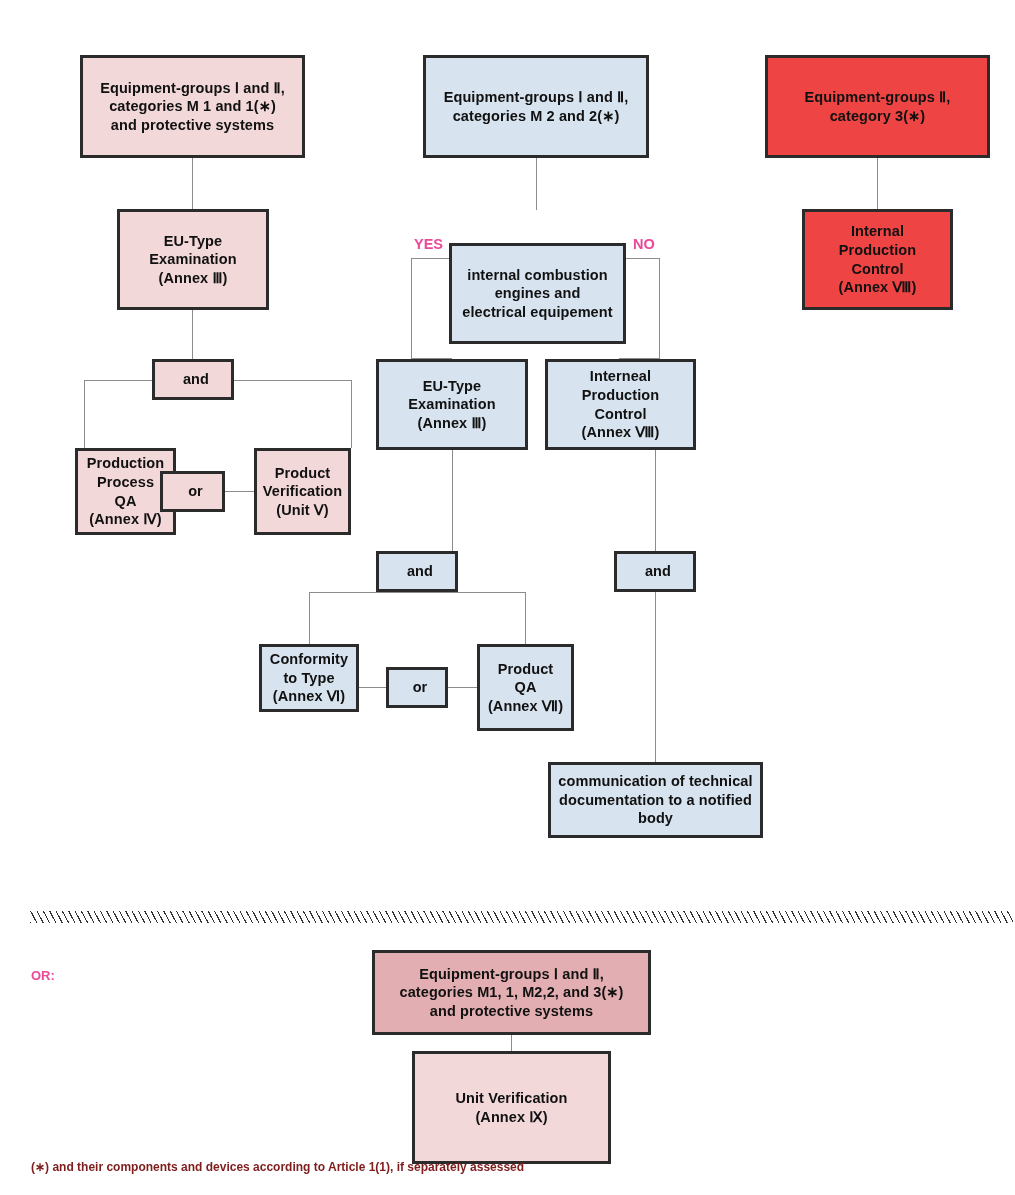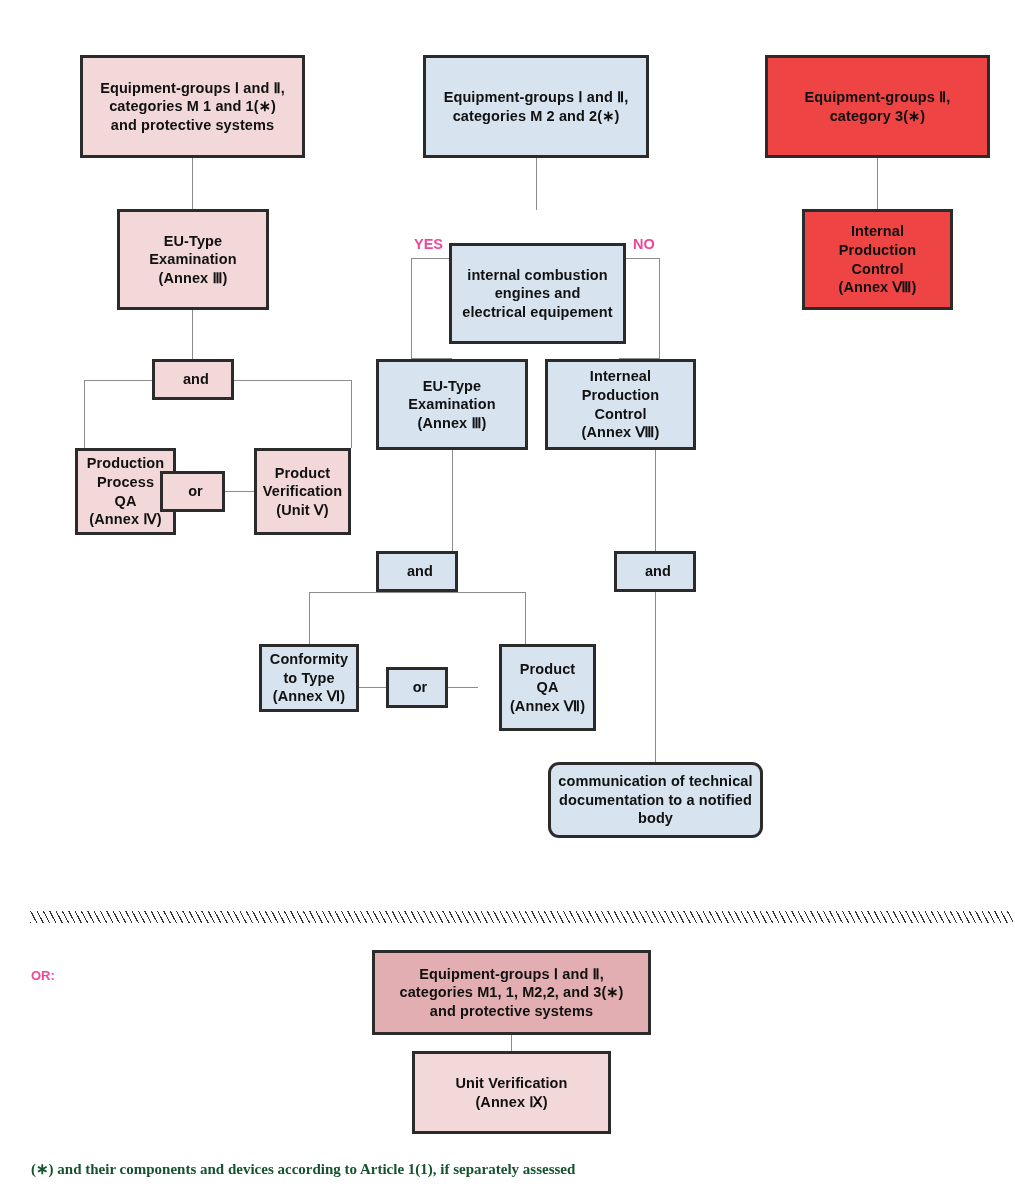--- a/index.html
+++ b/index.html
@@ -73,26 +73,25 @@
     position: absolute;
     z-index: 2;
     background-image: repeating-linear-gradient(
         62deg,
         #333333 0px, #333333 1.1px,
         rgba(0,0,0,0) 1.1px, rgba(0,0,0,0) 5.6px);
   }
 
   .footnote {
     position: absolute;
-    font-size: 15px;
-    font-weight: 600;
-    color: #14532d;
+    font-size: 12px;
+    font-weight: 600;
+    color: #7f1d1d;
     white-space: nowrap;
     z-index: 4;
-    font-family: Liberation Serif, serif;
   }
 </style>
 </head>
 <body>
 
 <div id="canvas">
 
   <div class="conn v" style="left:192px; top:157px; height:52px;"></div>
   <div class="conn v" style="left:192px; top:310px; height:49px;"></div>
   <div class="conn h" style="left:84px; top:380px; width:268px;"></div>
@@ -193,26 +192,26 @@
   <div class="node blue" style="left:259px; top:644px; width:100px; height:68px;">
     <span class="txt">Conformity
 to Type
 (Annex Ⅵ)</span>
   </div>
 
   <div class="node blue small" style="left:386px; top:667px; width:62px; height:41px;">
     <span class="txt">or</span>
   </div>
 
-  <div class="node blue" style="left:477px; top:644px; width:97px; height:87px;margin-left:22px;">
+  <div class="node blue" style="left:477px; top:644px; width:97px; height:87px;">
     <span class="txt">Product QA
 (Annex Ⅶ)</span>
   </div>
 
-  <div class="node blue" style="left:548px; top:762px; width:215px; height:76px;border-radius:11px;">
+  <div class="node blue" style="left:548px; top:762px; width:215px; height:76px;">
     <span class="txt">communication of technical
 documentation to a notified
 body</span>
   </div>
 
   <div class="node green" style="left:765px; top:55px; width:225px; height:103px;">
     <span class="txt">Equipment-groups Ⅱ,
 category 3(∗)</span>
   </div>
 
@@ -225,20 +224,20 @@
   <div class="hatch" style="left:30px; top:911px; width:983px; height:12px;"></div>
 
   <div class="label big" style="left:31px; top:968px;">OR:</div>
 
   <div class="node pink-d" style="left:372px; top:950px; width:279px; height:85px;">
     <span class="txt">Equipment-groups Ⅰ and Ⅱ,
 categories M1, 1, M2,2, and 3(∗)
 and protective systems</span>
   </div>
 
-  <div class="node pink" style="left:412px; top:1051px; width:199px; height:83px;">
+  <div class="node pink" style="left:412px; top:1051px; width:199px; height:113px;">
     <span class="txt">Unit Verification
 (Annex Ⅸ)</span>
   </div>
 
   <div class="footnote" style="left:31px; top:1160px;">(∗) and their components and devices according to Article 1(1), if separately assessed</div>
 
 </div>
 
 </body></html>

